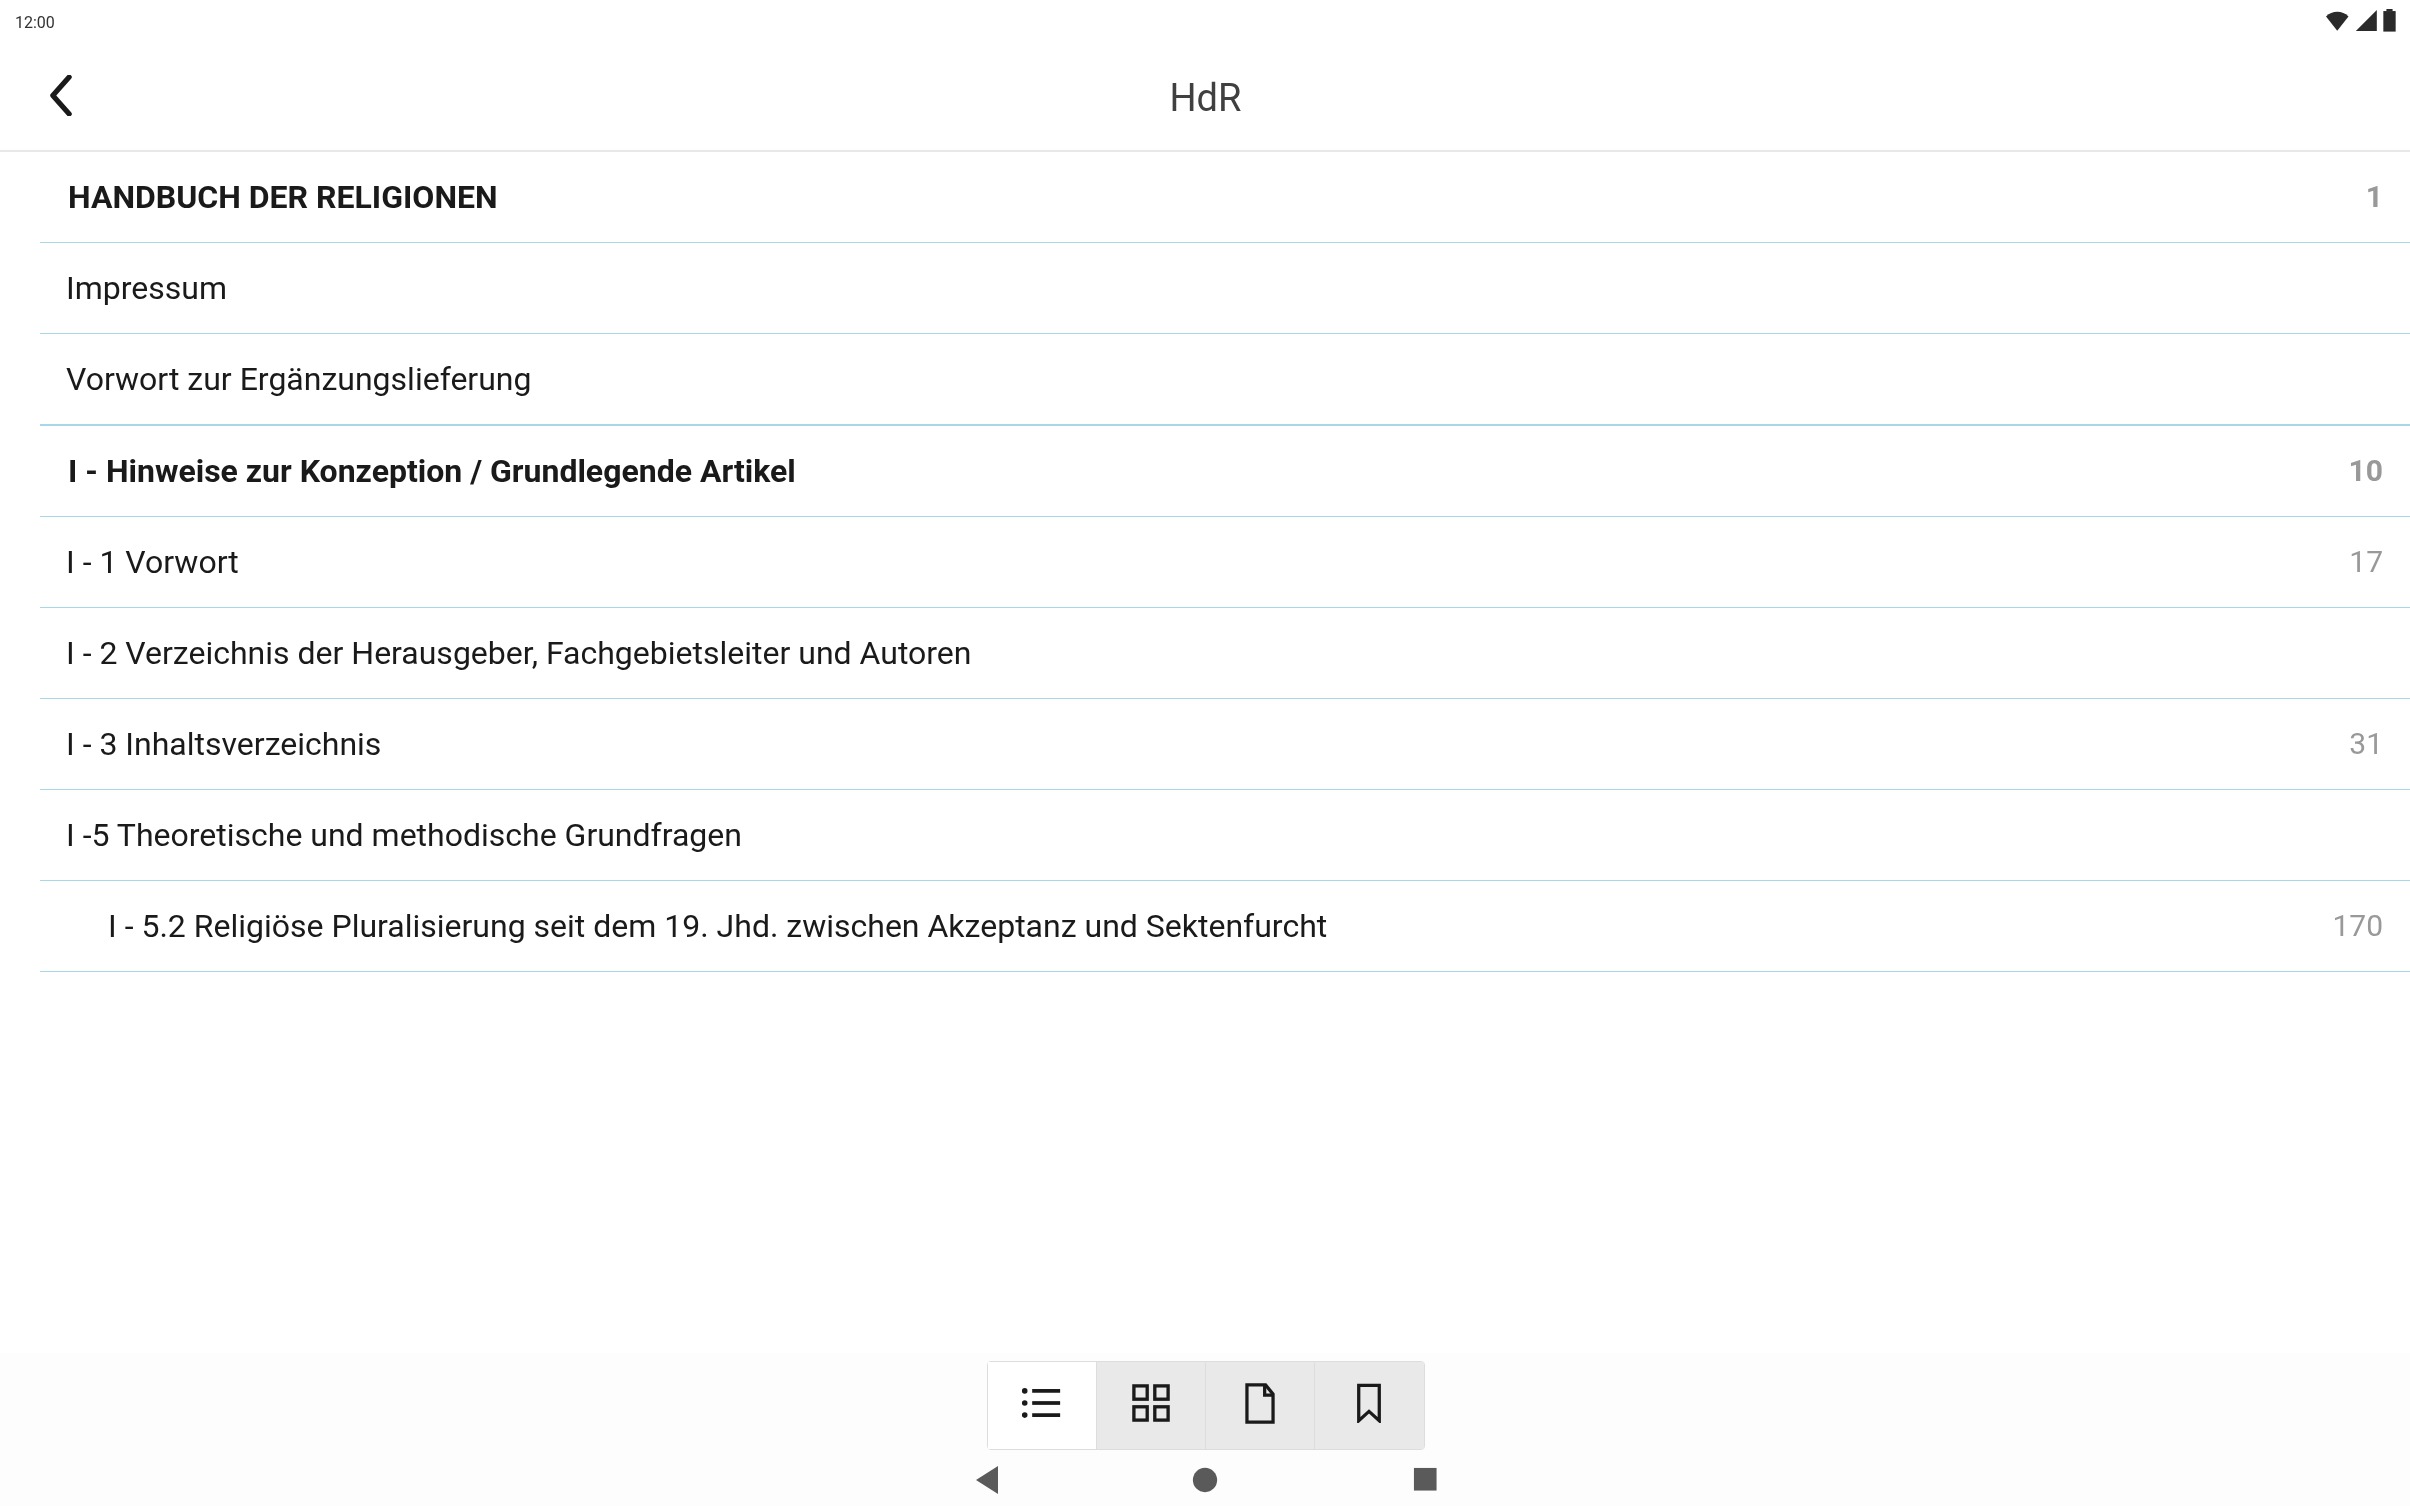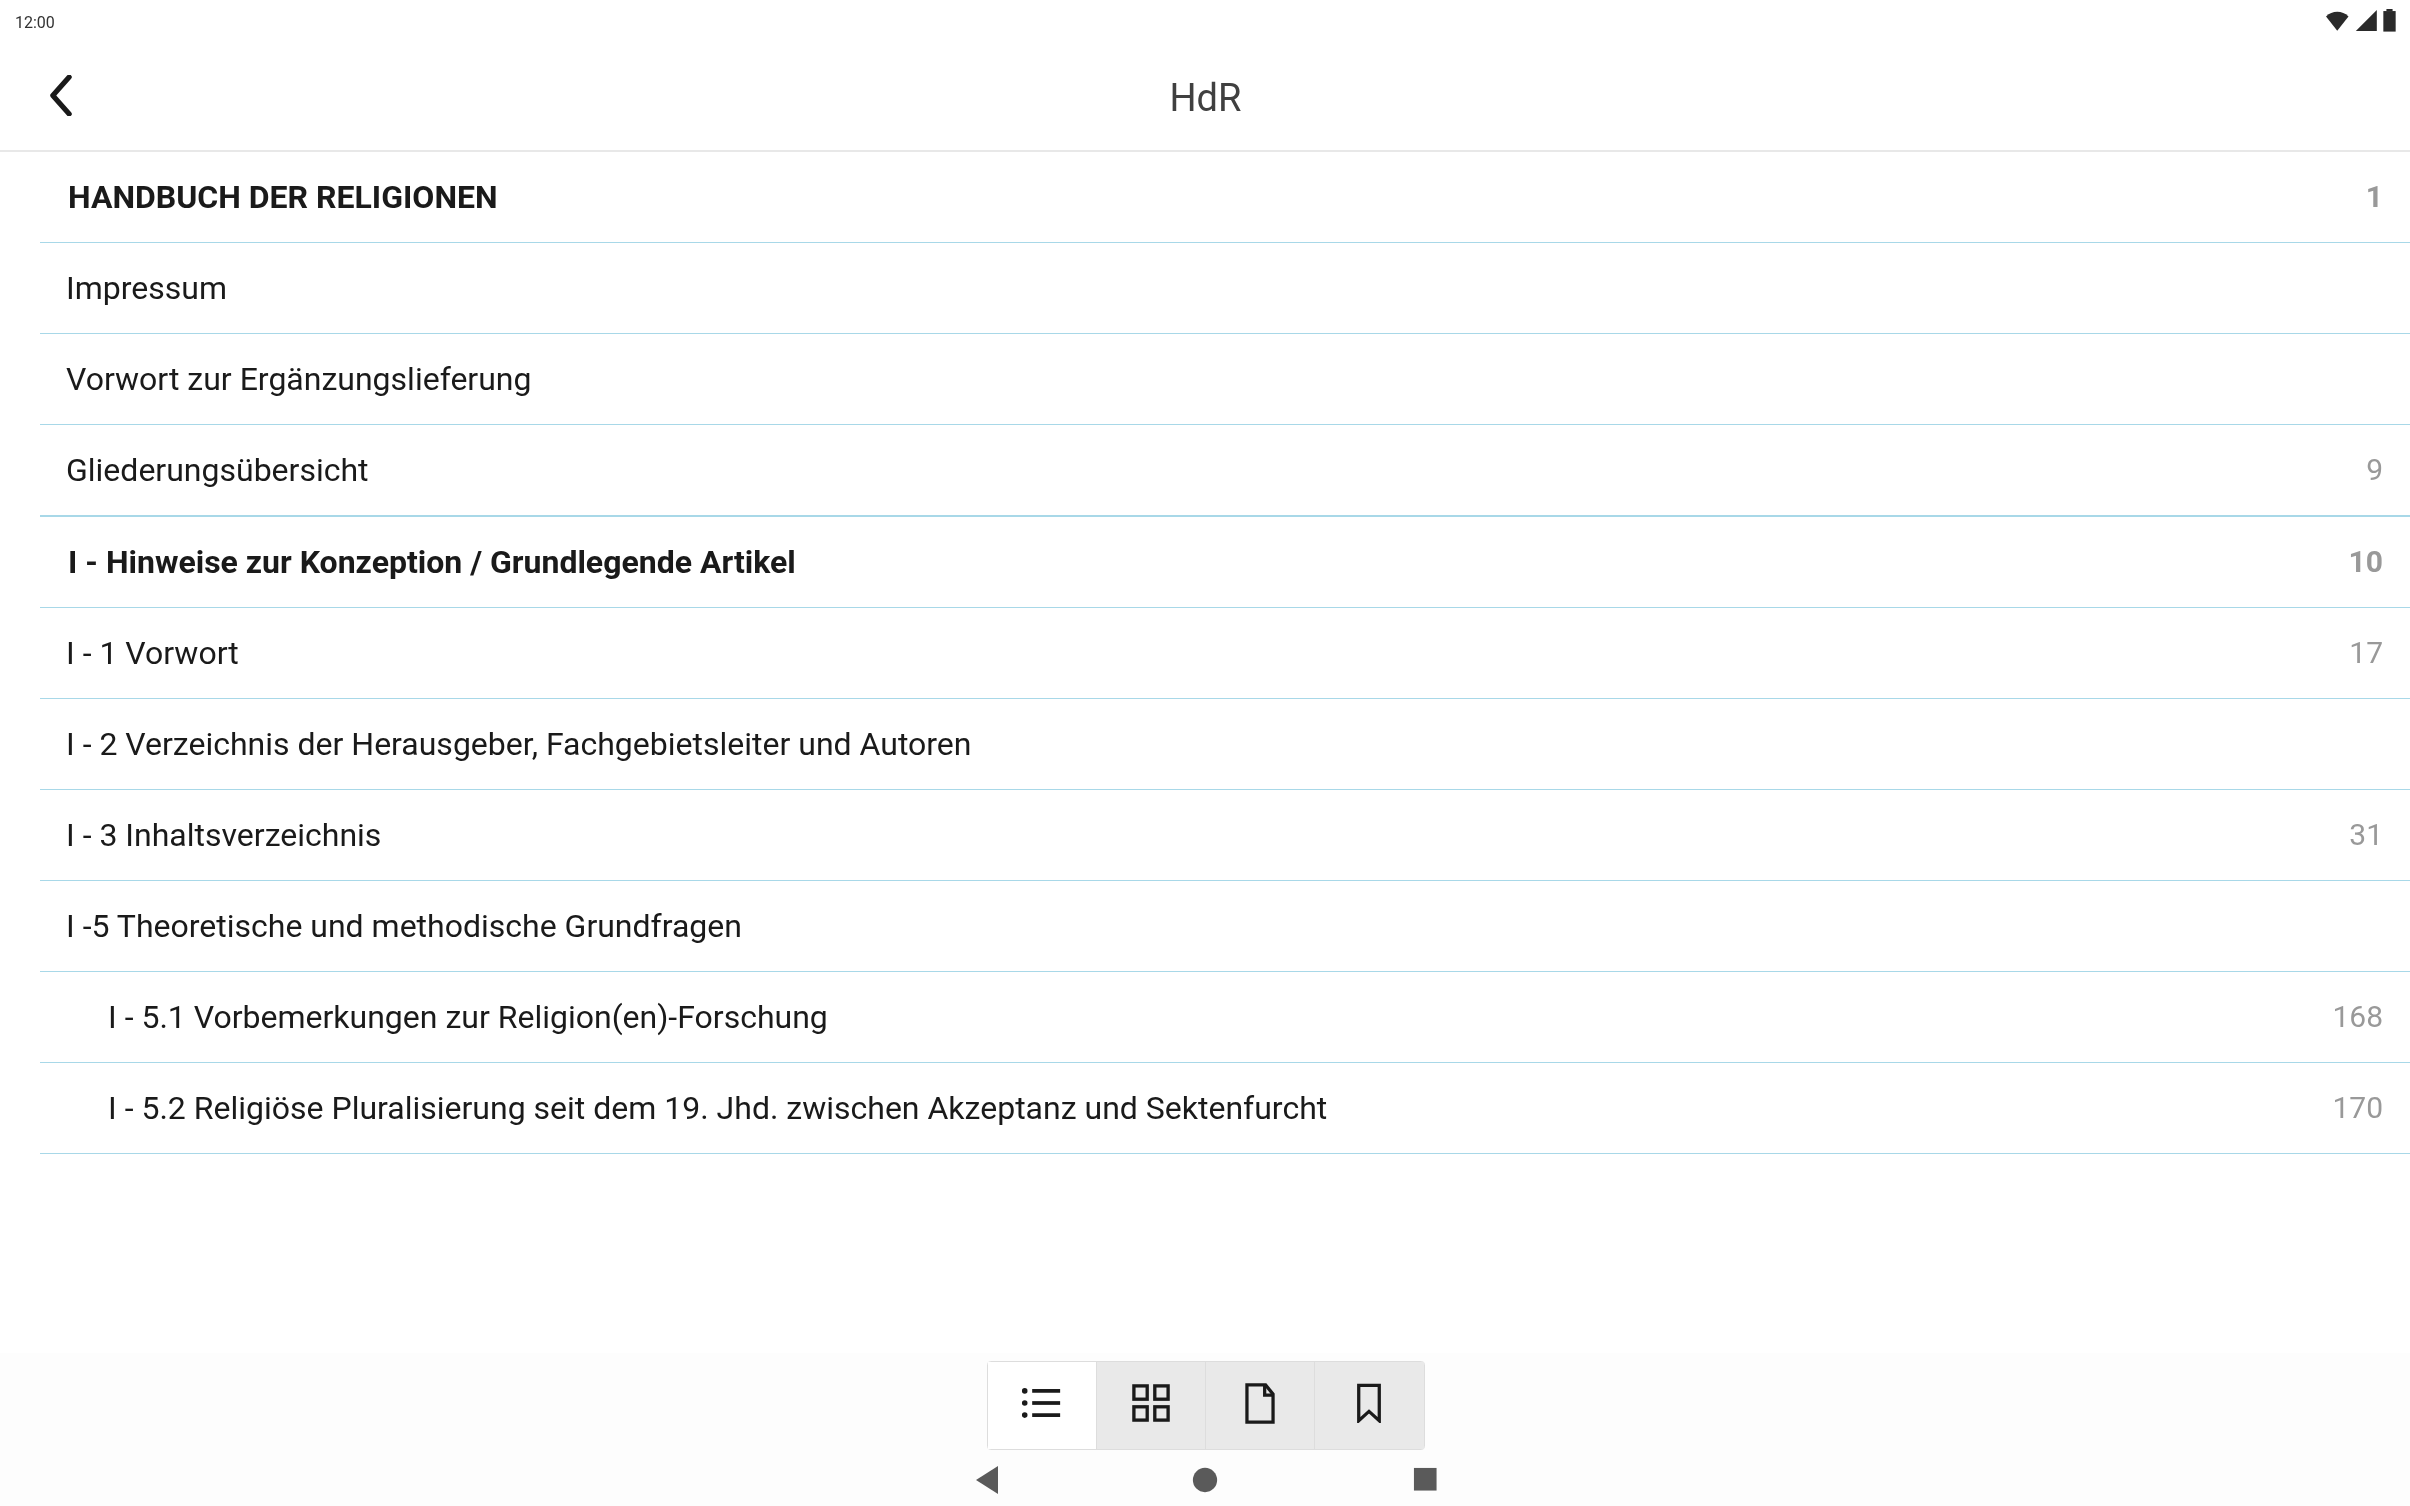--- a/index.html
+++ b/index.html
@@ -199,45 +199,37 @@
     <div class="list-item level-0">
       <span class="item-title">HANDBUCH DER RELIGIONEN</span>
       <span class="item-page">1</span>
     </div>
     <div class="list-item level-1">
       <span class="item-title">Impressum</span>
     </div>
     <div class="list-item level-1">
       <span class="item-title">Vorwort zur Ergänzungslieferung</span>
     </div>
-    <div class="list-item level-1">
-      <span class="item-title">Gliederungsübersicht</span>
-      <span class="item-page">9</span>
-    </div>
     <div class="list-item level-0">
       <span class="item-title">I - Hinweise zur Konzeption / Grundlegende Artikel</span>
       <span class="item-page">10</span>
     </div>
     <div class="list-item level-1">
       <span class="item-title">I - 1 Vorwort</span>
       <span class="item-page">17</span>
     </div>
     <div class="list-item level-1">
       <span class="item-title">I - 2 Verzeichnis der Herausgeber, Fachgebietsleiter und Autoren</span>
     </div>
     <div class="list-item level-1">
       <span class="item-title">I - 3 Inhaltsverzeichnis</span>
       <span class="item-page">31</span>
     </div>
     <div class="list-item level-1">
       <span class="item-title">I -5 Theoretische und methodische Grundfragen</span>
-    </div>
-    <div class="list-item level-2">
-      <span class="item-title">I - 5.1 Vorbemerkungen zur Religion(en)-Forschung</span>
-      <span class="item-page">168</span>
     </div>
     <div class="list-item level-2">
       <span class="item-title">I - 5.2 Religiöse Pluralisierung seit dem 19. Jhd. zwischen Akzeptanz und Sektenfurcht</span>
       <span class="item-page">170</span>
     </div>
   </div>
 
 <div class="bottom-area">
   <div class="toolbar">
     <div class="toolbar-button active">

